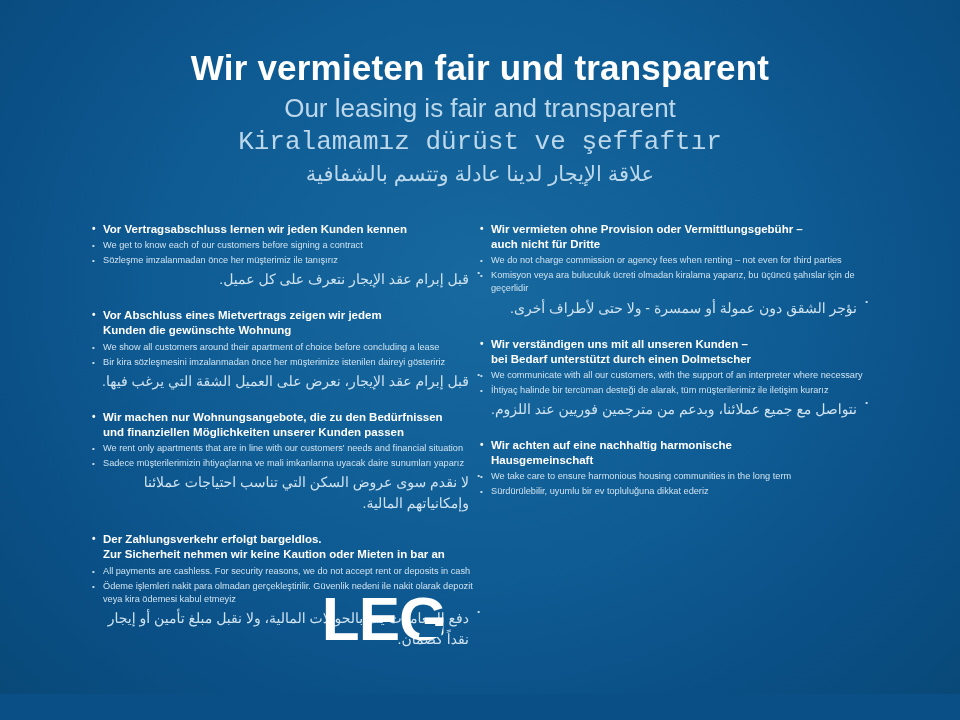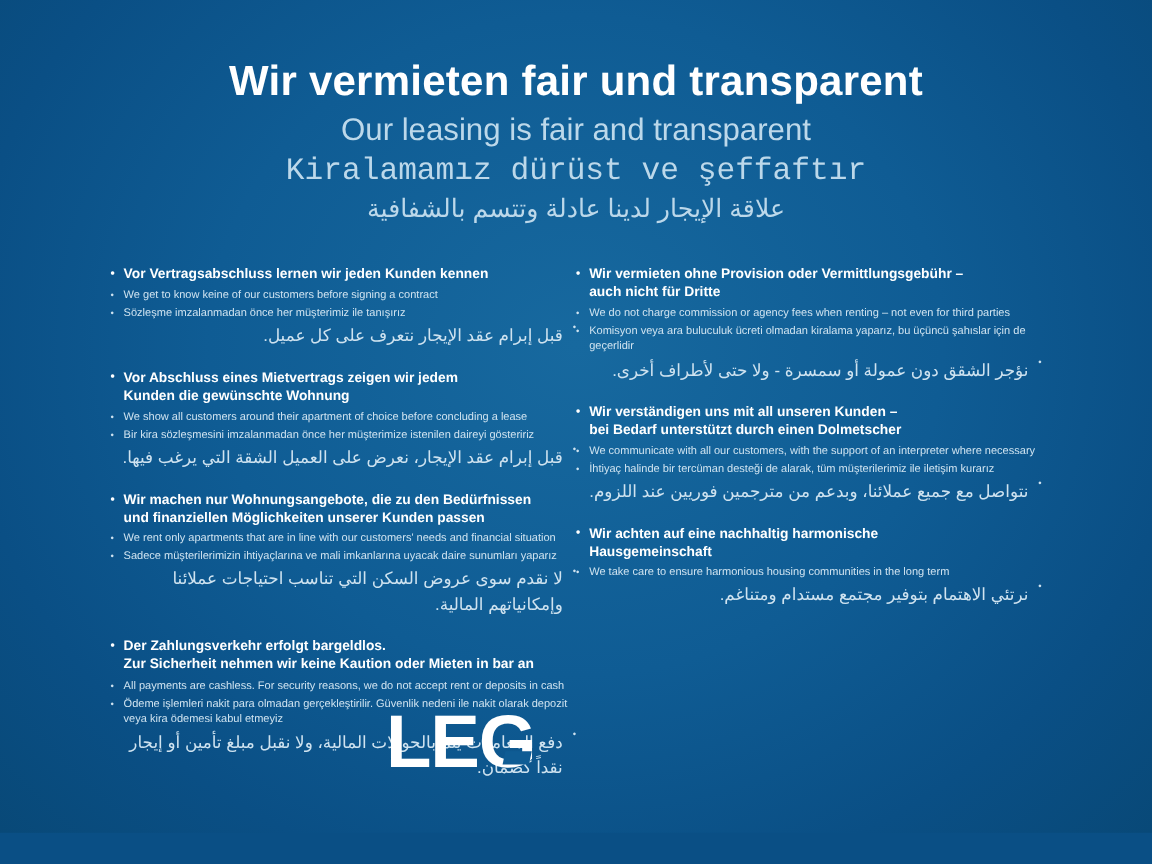--- a/index.html
+++ b/index.html
@@ -180,21 +180,21 @@
   <div class="columns">
 
     <div class="col left">
 
       <div class="block">
         <ul class="plain">
           <li class="bullet de-line">
             <span>Vor Vertragsabschluss lernen wir jeden Kunden kennen</span>
           </li>
           <li class="bullet sub sub-line">
-            <span>We get to know keine of our customers before signing a contract</span>
+            <span>We get to know each of our customers before signing a contract</span>
           </li>
           <li class="bullet sub sub-line">
             <span>Sözleşme imzalanmadan önce her müşterimiz ile tanışırız</span>
           </li>
         </ul>
         <div class="ar-line">قبل إبرام عقد الإيجار نتعرف على كل عميل.</div>
       </div>
 
       <div class="block">
         <ul class="plain">
@@ -282,22 +282,24 @@
 
       <div class="block">
         <ul class="plain">
           <li class="bullet de-line">
             <span>Wir achten auf eine nachhaltig harmonische</span>
             <span class="cont">Hausgemeinschaft</span>
           </li>
           <li class="bullet sub sub-line">
             <span>We take care to ensure harmonious housing communities in the long term</span>
           </li>
-        </ul>
-        <div class="ar-line">نرتئي الاهتمام بتوفير مجتمع مستدام ومتناغم.</div>
+          <li class="bullet sub sub-line">
+            <span>Sürdürülebilir, uyumlu bir ev topluluğuna dikkat ederiz</span>
+          </li>
+        </ul>
       </div>
 
     </div>
 
   </div>
 
   <div class="logo-wrap">
     <div class="logo">
       <span>LE</span><span class="gmark">G</span>
     </div>

